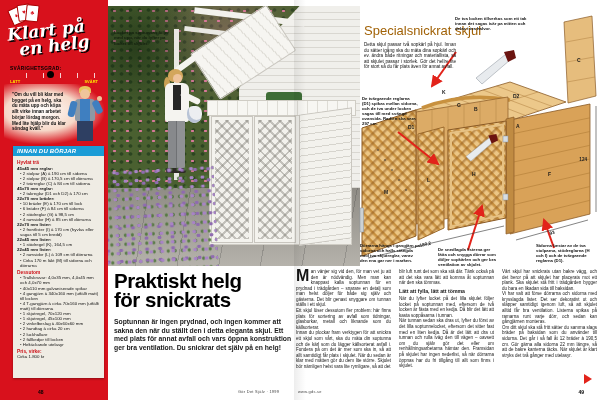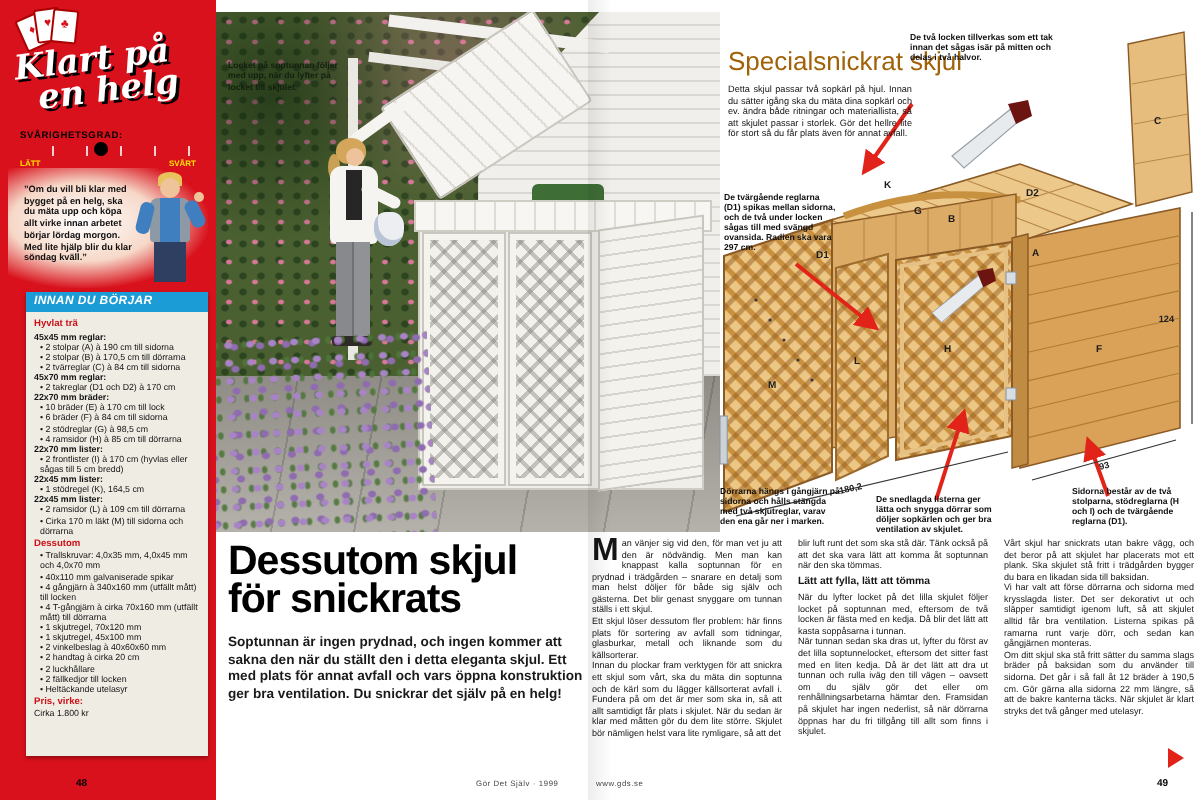--- a/index.html
+++ b/index.html
@@ -230,21 +230,21 @@
       <div class="w-arm2"></div>
       <div class="w-bag"></div>
       <div class="w-legs"></div>
       <div class="w-shoes"></div>
     </div>
     <div class="ph-lav"></div>
     <div class="ph-cap">Locket på soptunnan följer med upp, när du lyfter på locket till skjulet.</div>
   </div>
 
   <div class="lp-head">
-    <div>Dessutom skjul</div>
+    <div>Praktiskt helg</div>
     <div>för snickrats</div>
   </div>
   <div class="lp-intro">Soptunnan är ingen prydnad, och ingen kommer att sakna den när du ställt den i detta eleganta skjul. Ett med plats för annat avfall och vars öppna konstruktion ger bra ventilation. Du snickrar det själv på en helg!</div>
   <div class="footer-left">Gör Det Själv  ·  1999</div>
 
   <div class="gutter"></div>
 
   <div class="rp-head">Specialsnickrat skjul</div>
   <div class="rp-intro">Detta skjul passar två sopkärl på hjul. Innan du sätter igång ska du mäta dina sopkärl och ev. ändra både ritningar och materiallista, så att skjulet passar i storlek. Gör det hellre lite för stort så du får plats även för annat avfall.</div>
 

